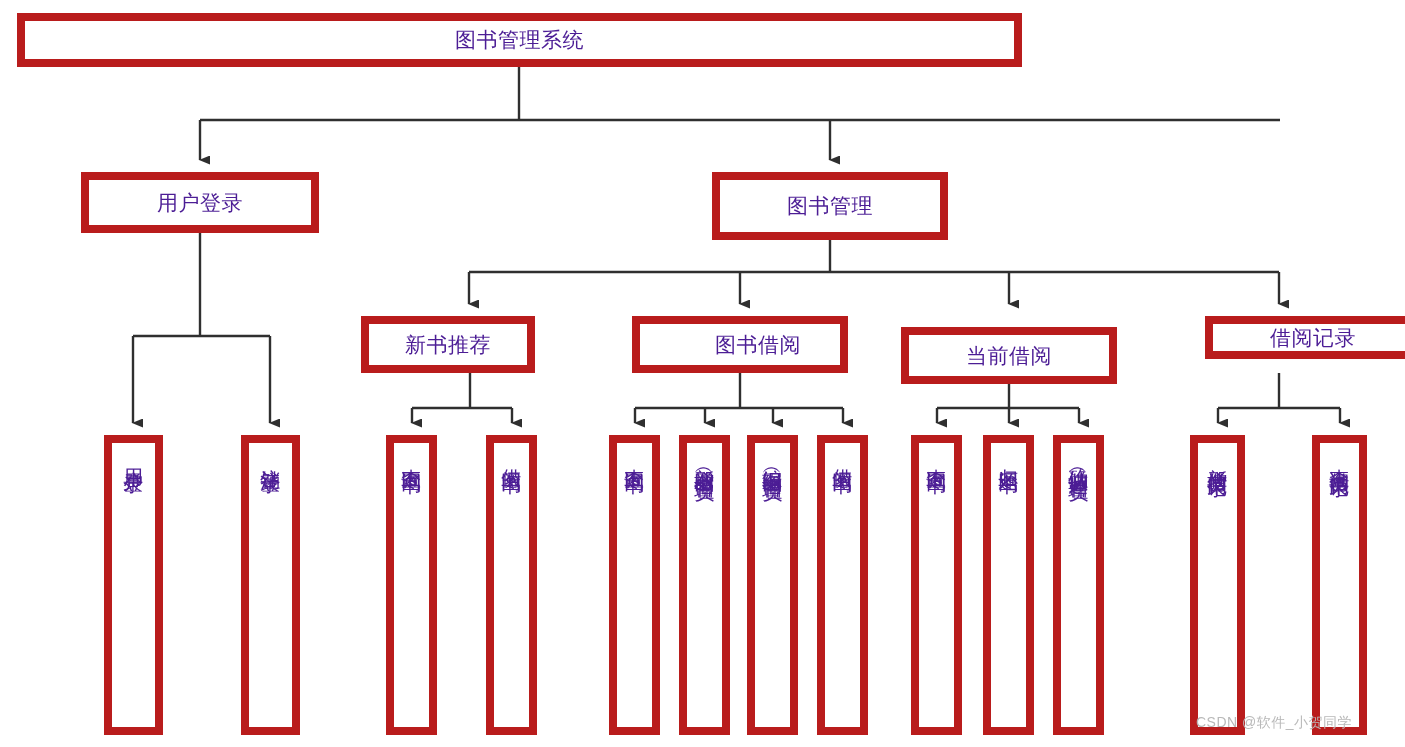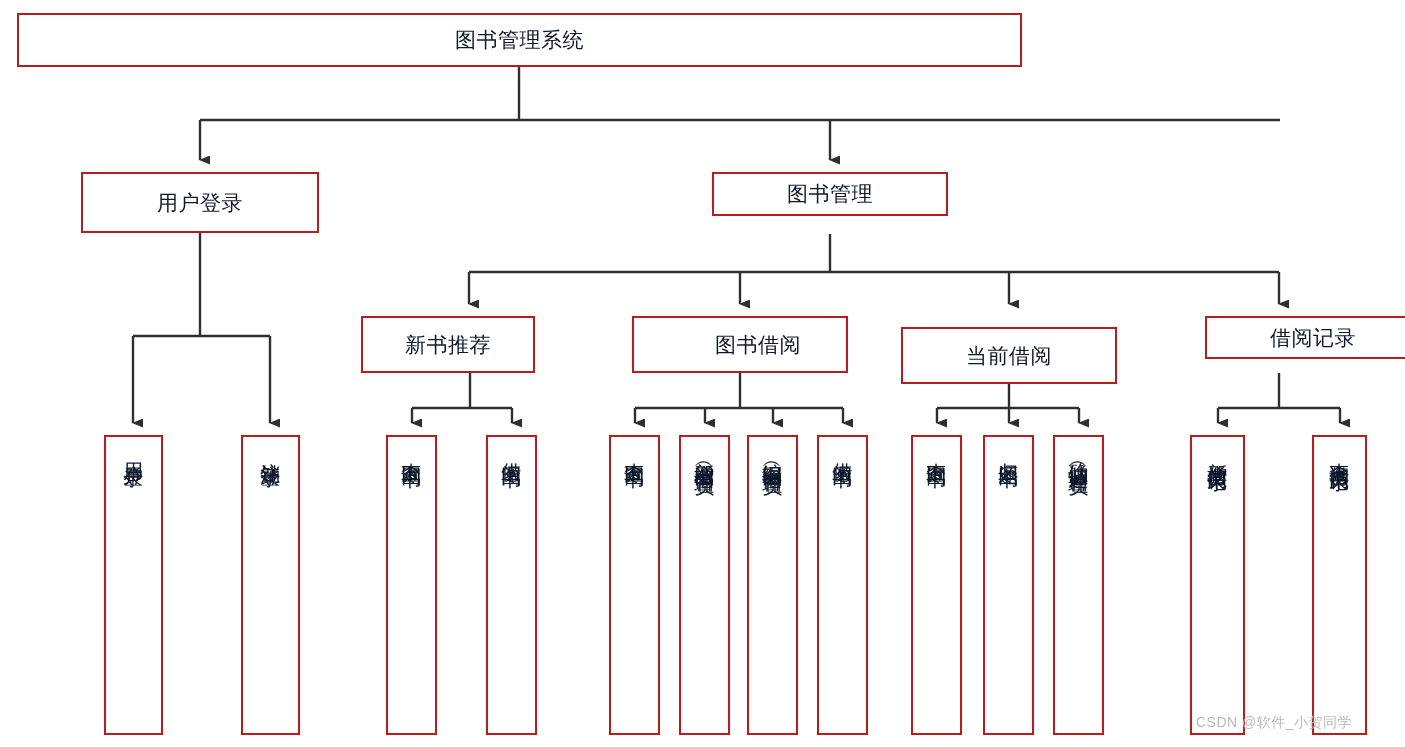--- a/index.html
+++ b/index.html
@@ -21,25 +21,25 @@
     position: absolute;
     left: 0;
     top: 0;
     width: 1405px;
     height: 747px;
   }
   .node {
     position: absolute;
     box-sizing: border-box;
     background: #ffffff;
-    border: 2px solid #b91c1c;
+    border: 8px solid #b91c1c;
     display: flex;
     align-items: center;
     justify-content: center;
-    color: #0f172a;
+    color: #4c1d95;
   }
   .node.h-node .label {
     font-size: 21px;
     line-height: 1.1;
     letter-spacing: 0.5px;
     white-space: nowrap;
   }
   .node.v-node {
     align-items: flex-start;
     justify-content: center;
@@ -120,21 +120,21 @@
     </g>
   </svg>
 
   <div class="node h-node" style="left:17px; top:13px; width:1005px; height:54px;">
     <span class="label">图书管理系统</span>
   </div>
 
   <div class="node h-node" style="left:81px; top:172px; width:238px; height:61px;">
     <span class="label">用户登录</span>
   </div>
-  <div class="node h-node" style="left:712px; top:172px; width:236px; height:44px;">
+  <div class="node h-node" style="left:712px; top:172px; width:236px; height:68px;">
     <span class="label">图书管理</span>
   </div>
 
   <div class="node h-node" style="left:361px; top:316px; width:174px; height:57px;">
     <span class="label">新书推荐</span>
   </div>
   <div class="node h-node" style="left:632px; top:316px; width:216px; height:57px;padding-left:36px;">
     <span class="label">图书借阅</span>
   </div>
   <div class="node h-node" style="left:901px; top:299px; width:216px; height:57px;margin-top:28px;">

